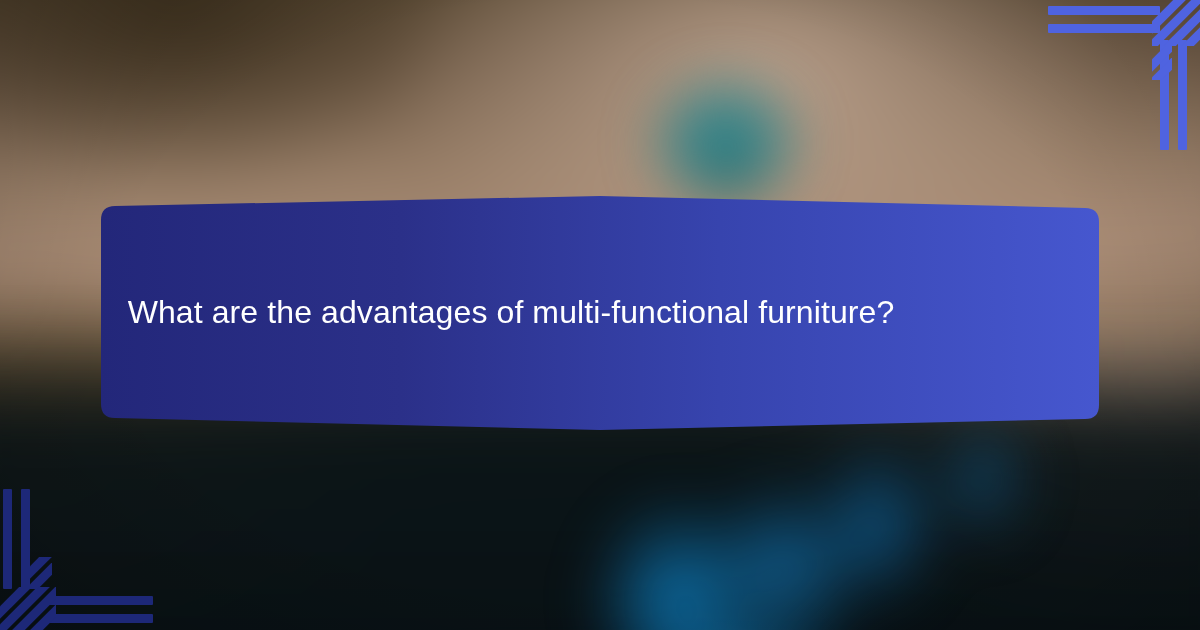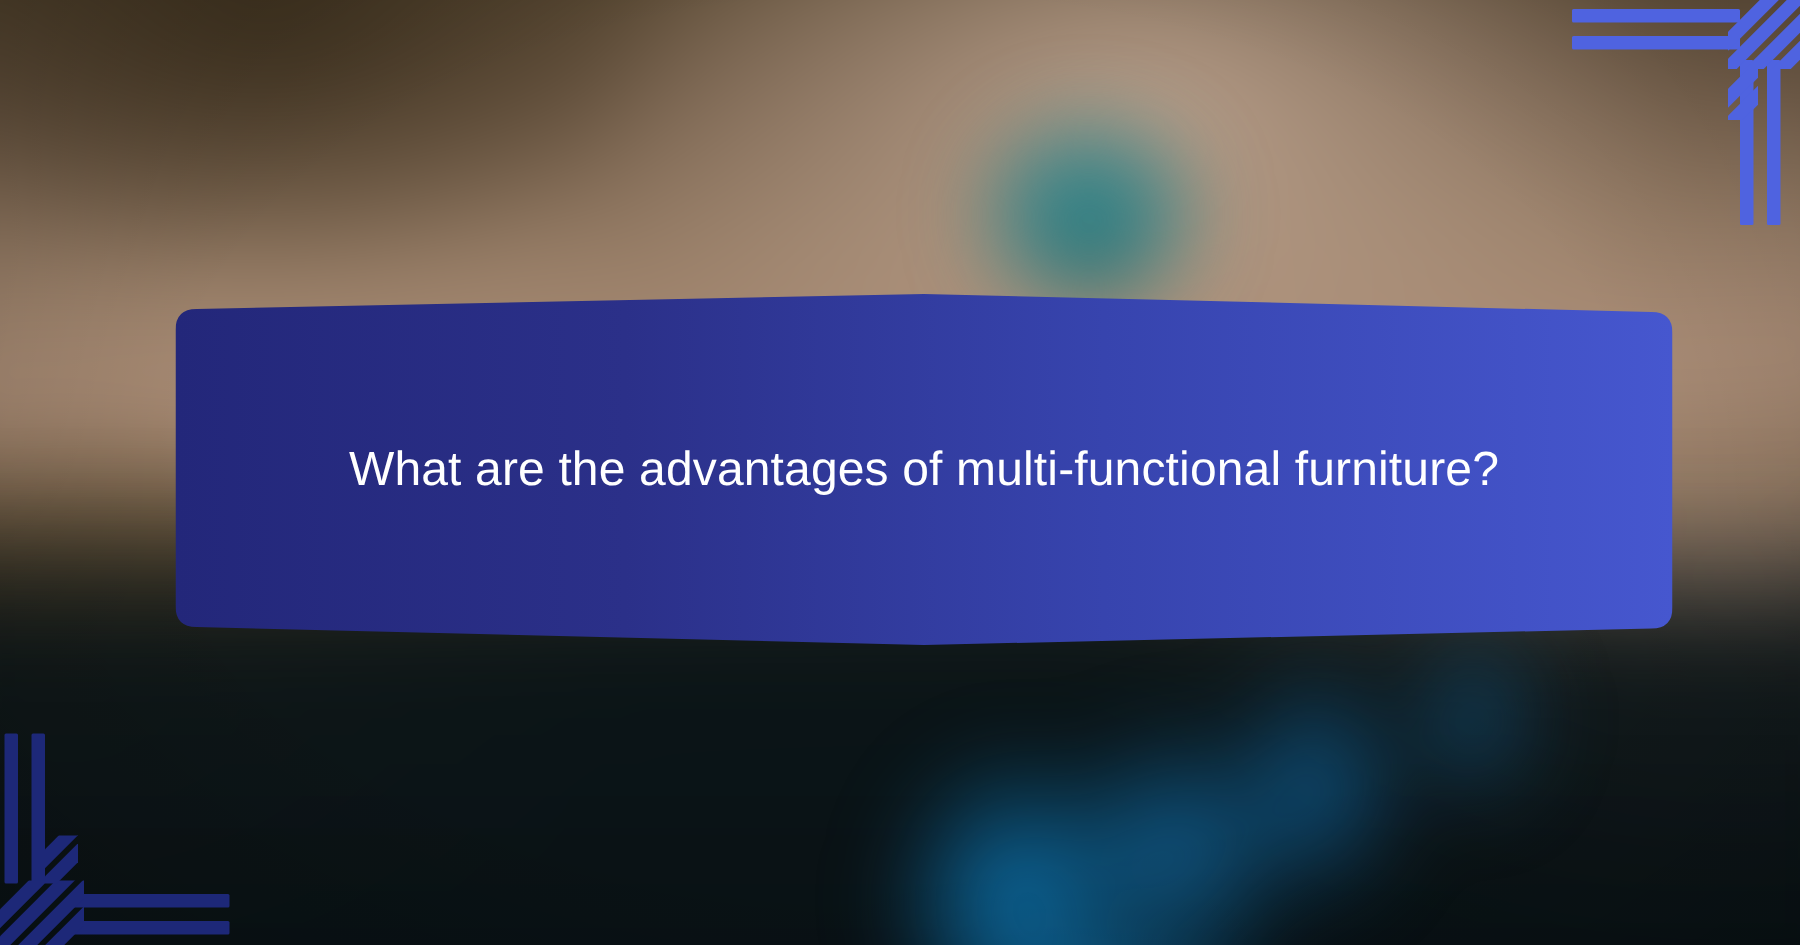--- a/index.html
+++ b/index.html
@@ -97,22 +97,20 @@
 
   
   #question-banner {
     position: absolute;
     left: 101px;
     top: 193px;
     width: 998px;
     height: 240px;
     display: flex;
     align-items: center;
-    justify-content: center;
-    margin-left: 16px;
   }
   #question-banner .banner-shape {
     position: absolute;
     inset: 0;
   }
   #question-banner .banner-text {
     position: relative;
     z-index: 2;
     width: 820px;
     text-align: center;

